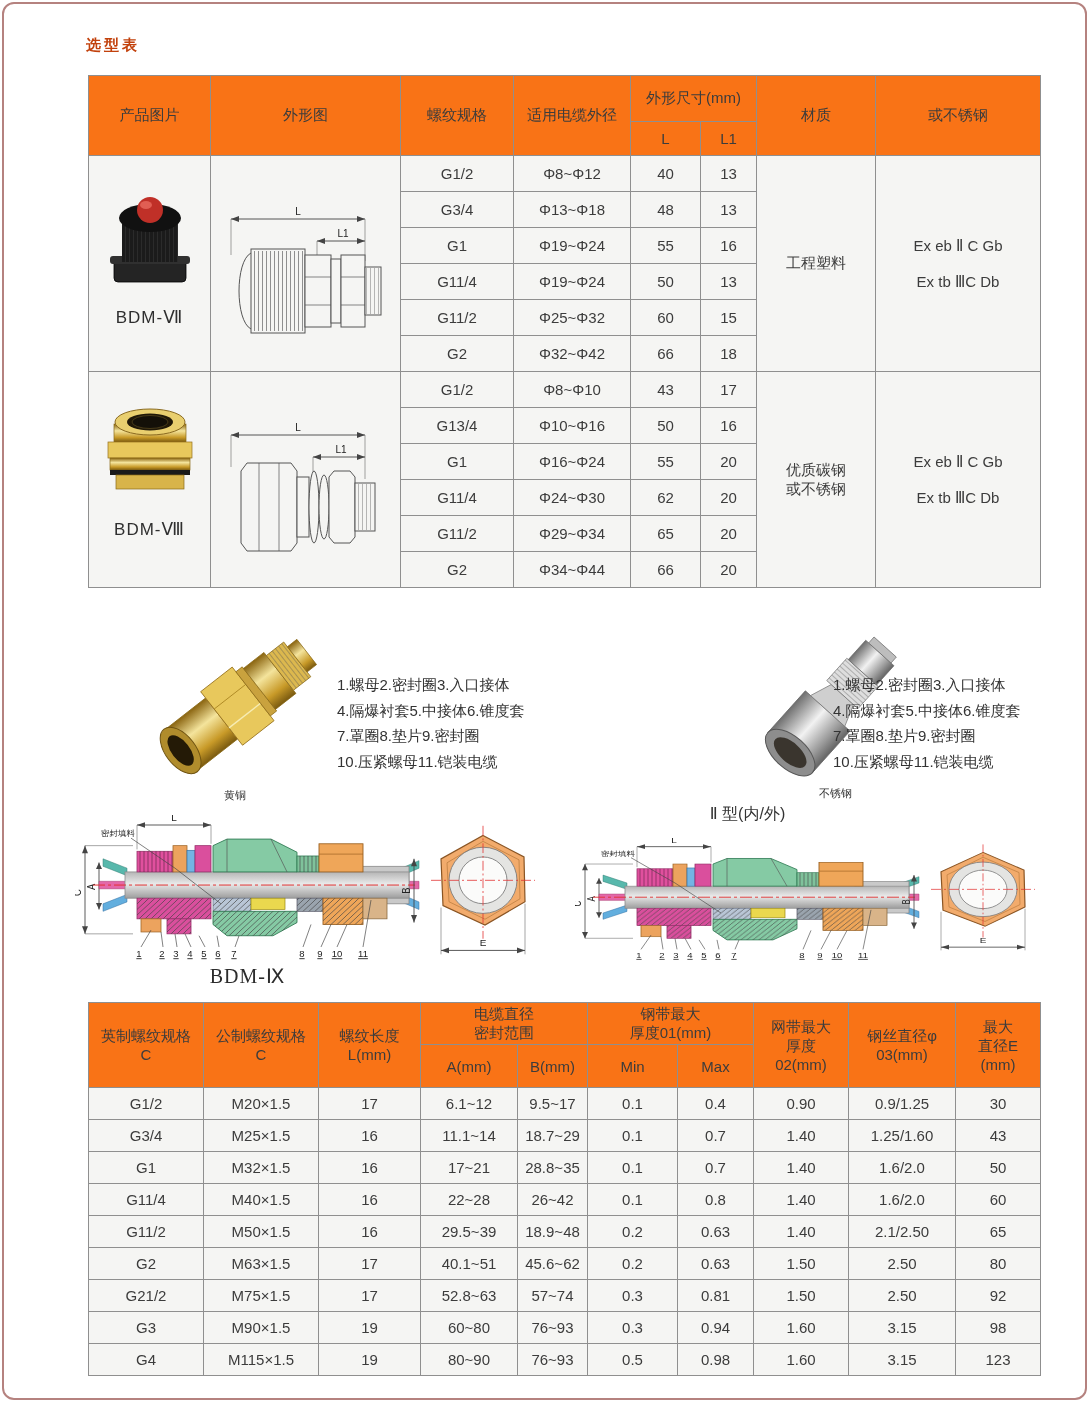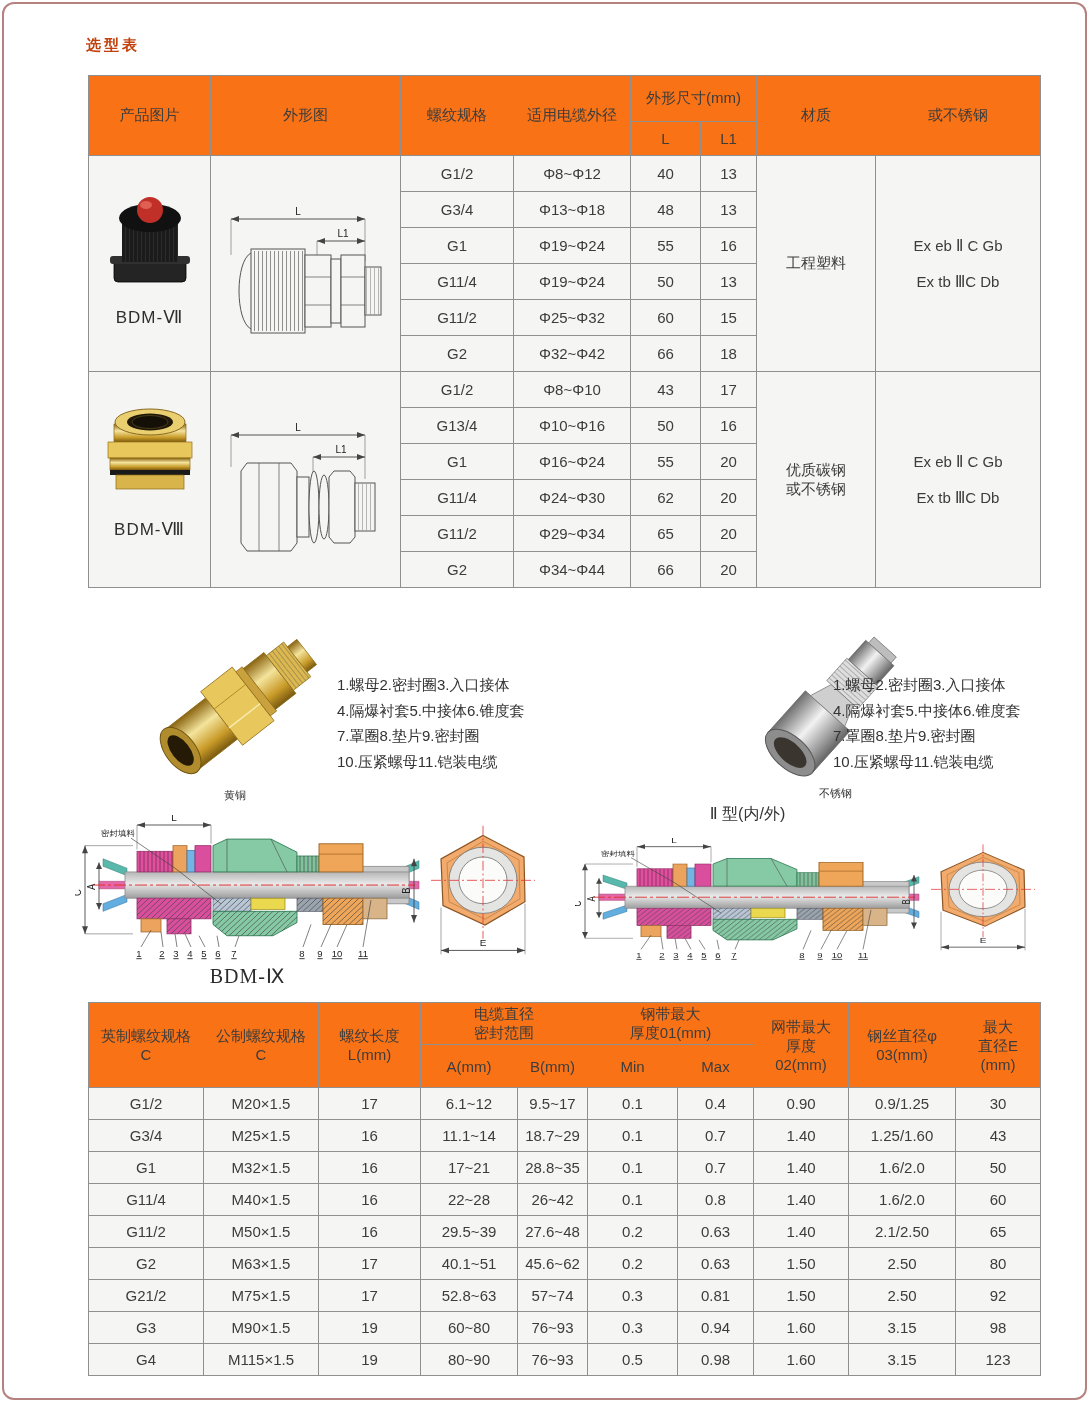--- a/index.html
+++ b/index.html
@@ -657,21 +657,21 @@
         <td>0.8</td>
         <td>1.40</td>
         <td>1.6/2.0</td>
         <td>60</td>
       </tr>
       <tr>
         <td>G11/2</td>
         <td>M50×1.5</td>
         <td>16</td>
         <td>29.5~39</td>
-        <td>27.6~48</td>
+        <td>18.9~48</td>
         <td>0.2</td>
         <td>0.63</td>
         <td>1.40</td>
         <td>2.1/2.50</td>
         <td>65</td>
       </tr>
       <tr>
         <td>G2</td>
         <td>M63×1.5</td>
         <td>17</td>

